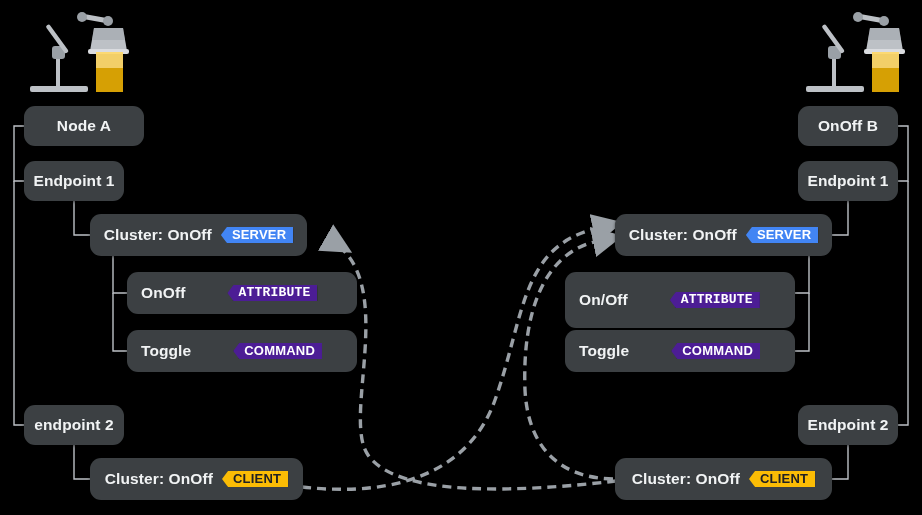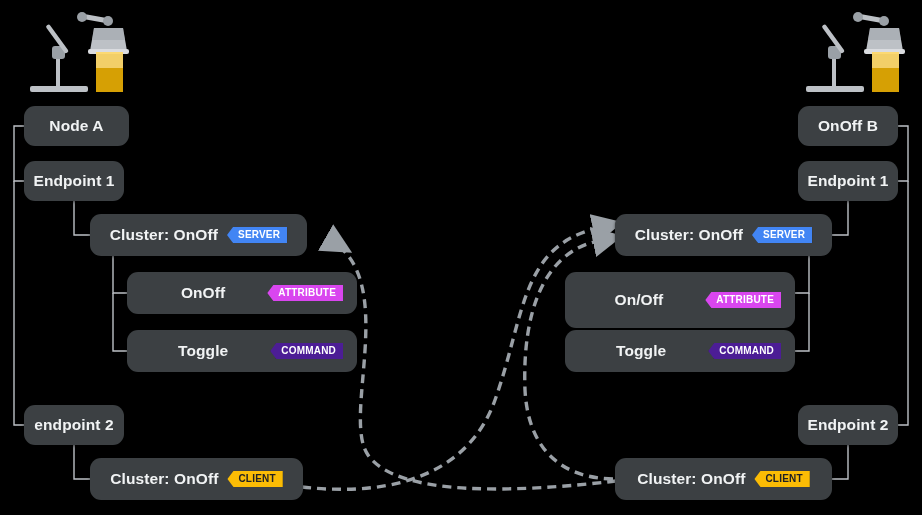--- a/index.html
+++ b/index.html
@@ -25,39 +25,39 @@
     color:#f1f3f4;
   }
   .node.center{justify-content:center;}
   .node.center .label{text-align:center;width:100%;}
 
   
   .node.row{justify-content:center;padding:0 14px;}
   .node.row .inner{display:flex;align-items:center;gap:9px;}
 
   
-  .node.member{justify-content:flex-end;padding:0 14px;}
+  .node.member{justify-content:flex-start;padding:0 14px;}
   .node.member .inner{display:flex;align-items:center;gap:42px;}
 
   .badge{
     position:relative;
     display:inline-block;
-    font-size:10px;
+    font-size:13px;
     font-weight:700;
     letter-spacing:.2px;
     line-height:16px;
     height:16px;
     padding:0 7px 0 11px;
     color:#fff;
     box-shadow:1px 1px 2px rgba(0,0,0,.6);
     clip-path:polygon(6px 0, 100% 0, 100% 100%, 6px 100%, 0 50%);
   }
   .badge.server{background:#4285f4;color:#ffffff;}
   .badge.client{background:#fbbc05;color:#202124;}
-  .badge.attribute{background:#d946ef;color:#ffffff;}
+  .badge.attribute{background:#4c1d95;color:#ffffff;font-family:Liberation Mono, monospace;}
   .badge.command{background:#4c1d95;color:#ffffff;}
 
   svg.lines{position:absolute;left:0;top:0;width:922px;height:515px;overflow:visible;}
   svg.lamp{position:absolute;}
 </style>
 </head>
 <body>
 
 <div id="stage">
 
@@ -133,21 +133,21 @@
     <rect x="62" y="8" width="22" height="5" rx="2.5" fill="#bdc1c6" transform="rotate(10 73 10)"></rect>
     <circle cx="60" cy="9" r="5" fill="#9aa0a6"></circle>
     <circle cx="86" cy="13" r="5" fill="#9aa0a6"></circle>
     <path d="M72,20 L101,20 L105,43 L68,43 Z" fill="#bdc1c6"></path>
     <path d="M72,20 L101,20 L103,32 L70,32 Z" fill="#9aa0a6" opacity=".5"></path>
     <rect x="66" y="41" width="41" height="5" rx="2" fill="#dadce0"></rect>
     <rect x="74" y="44" width="27" height="40" fill="#fbbc05" opacity=".85"></rect>
     <rect x="74" y="44" width="27" height="16" fill="#fde293" opacity=".7"></rect>
   </svg>
 
-  <div class="node center" style="left:24px;top:106px;width:105px;height:40px">
+  <div class="node center" style="left:24px;top:106px;width:120px;height:40px">
     <span class="label">Node A</span>
   </div>
 
   <div class="node center" style="left:24px;top:161px;width:100px;height:40px">
     <span class="label">Endpoint 1</span>
   </div>
 
   <div class="node row" style="left:90px;top:214px;width:217px;height:42px">
     <span class="inner">
       <span class="label">Cluster: OnOff</span>

